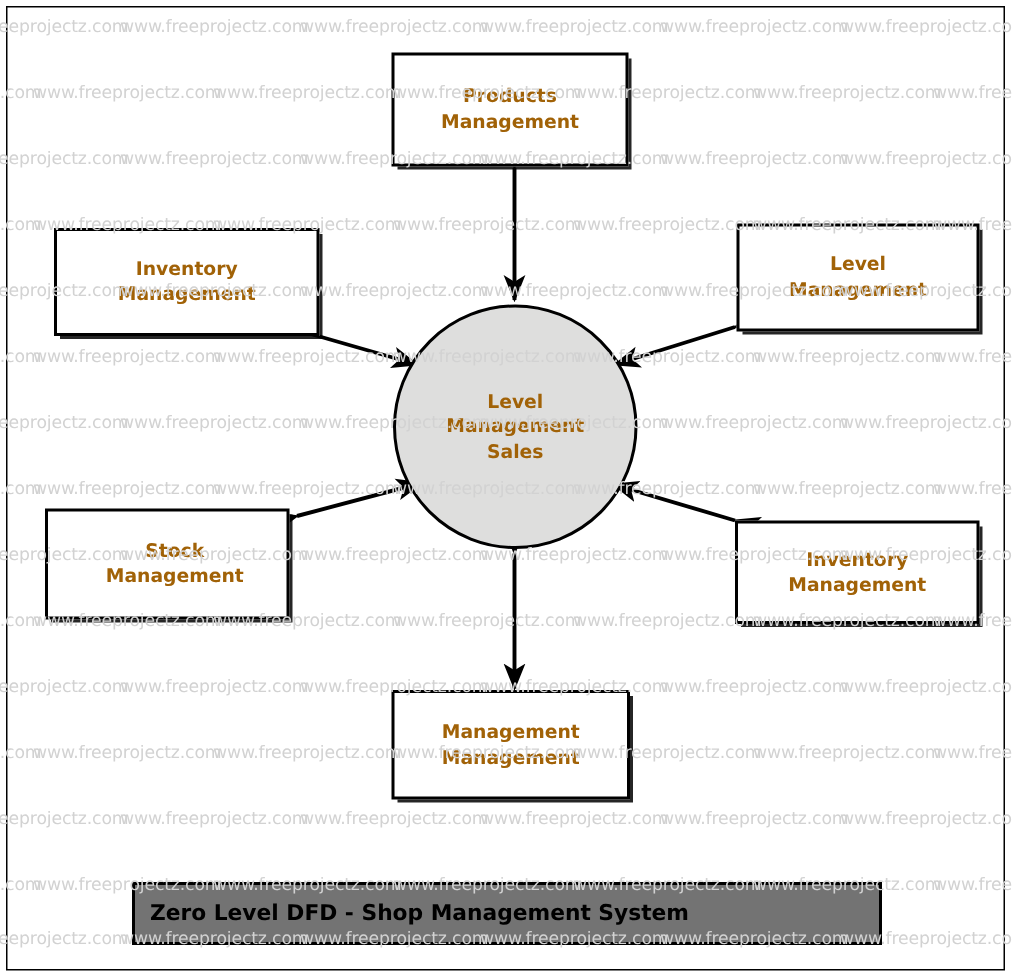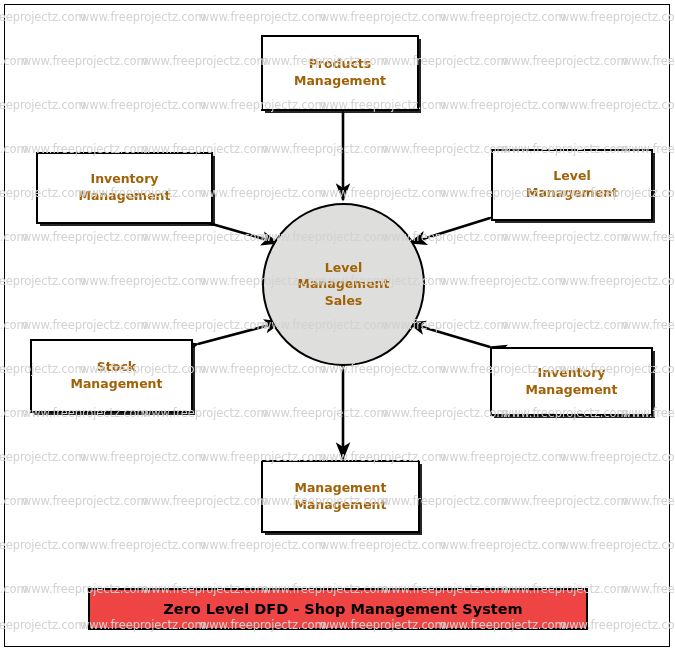--- a/index.html
+++ b/index.html
@@ -95,25 +95,24 @@
     font-size: 12.5px;
   }
   
   #caption-bar {
     position: absolute;
     left: 88px;
     top: 588px;
     width: 500px;
     height: 42px;
     border: 2.5px solid #000000;
-    background: #ef4444;
+    background: #737373;
     box-sizing: border-box;
     display: flex;
     align-items: center;
-    justify-content: center;
     z-index: 3;
     padding-left: 10px;
   }
   #caption-bar .caption-text {
     font-family: "DejaVu Sans", sans-serif;
     font-weight: bold;
     font-size: 14.5px;
     color: #000000;
   }
 </style>

